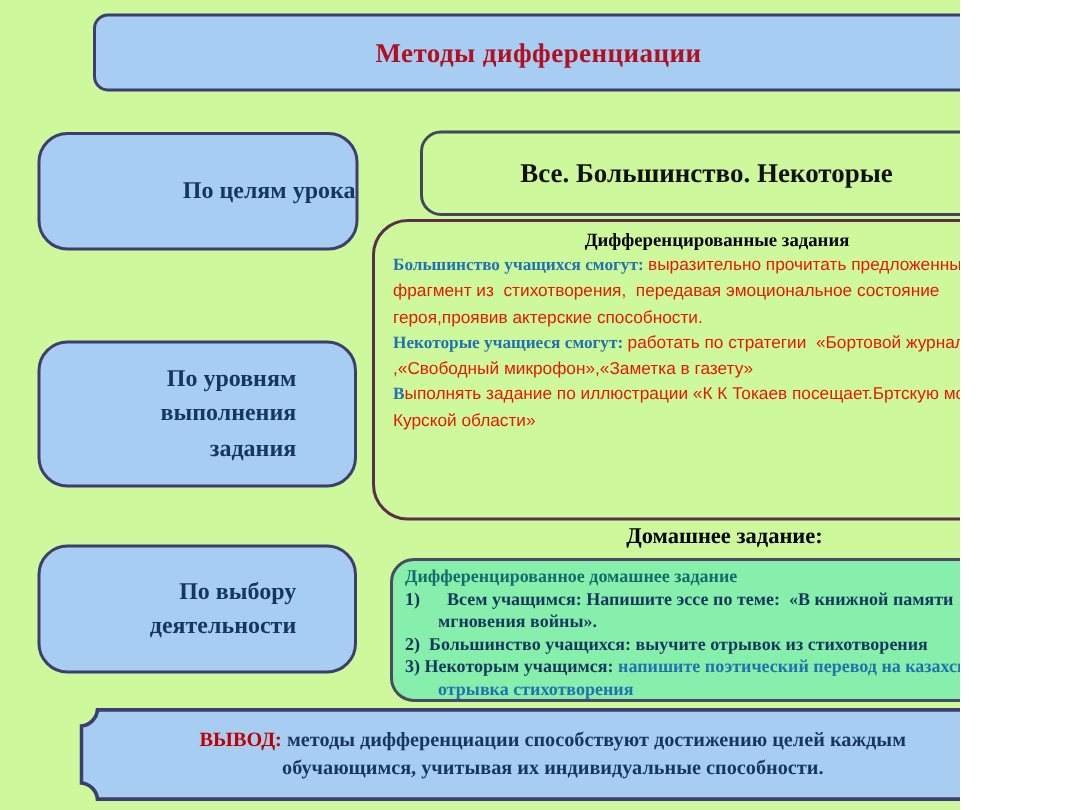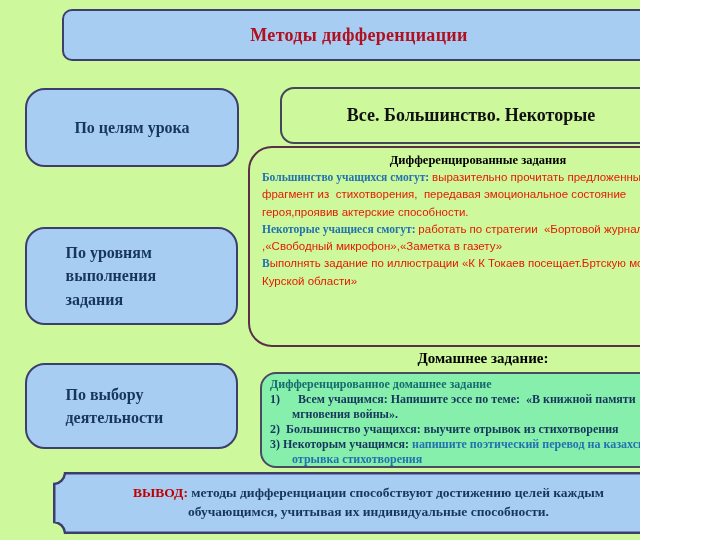--- a/index.html
+++ b/index.html
@@ -25,24 +25,24 @@
   }
 
   
   .left-box{
     background:#a8cdf2;
     border:2.5px solid #3e3e6e;
     border-radius:20px;
     display:flex;align-items:center;justify-content:center;
     color:#17365d;font-weight:bold;font-size:16px;line-height:1.45;
   }
-  #left-box-1{left:25px;top:88px;width:214px;height:79px;}
+  #left-box-1{left:25px;top:88px;width:214px;height:79px;justify-content:flex-end;}
   #left-box-2{left:25px;top:227px;width:213px;height:98px;}
   #left-box-3{left:25px;top:363px;width:213px;height:86px;}
-  #left-box-2 .t,#left-box-3 .t{width:132px;text-align:left;}
+  #left-box-2 .t,#left-box-3 .t{width:132px;text-align:right;}
   #left-box-1 .t{text-align:center;}
 
   
   #all-most-some-box{
     left:280px;top:87px;width:382px;height:57px;
     background:#cdf99c;
     border:2px solid #46465a;
     border-radius:14px;
     display:flex;align-items:center;justify-content:center;
     color:#111;font-weight:bold;font-size:18px;

